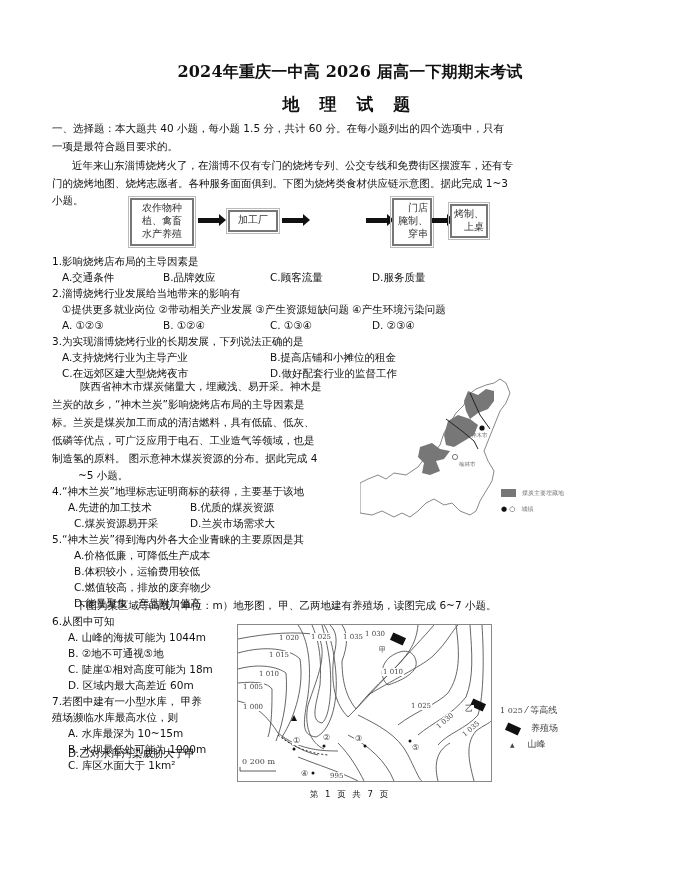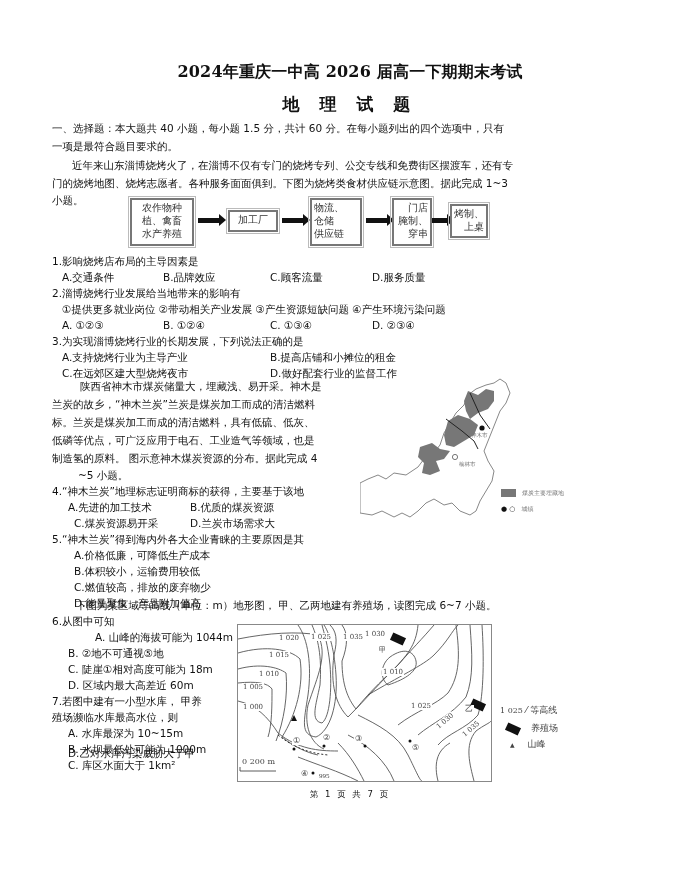--- a/index.html
+++ b/index.html
@@ -59,25 +59,20 @@
   <div class="fbox" style="left:0;top:2px;width:56px;height:42px;">
     <div>农作物种</div>
     <div>植、禽畜</div>
     <div>水产养殖</div>
   </div>
   <div class="farrow" style="left:68px;"></div>
   <div class="fbox" style="left:98px;top:14px;width:42px;height:16px;">
     <div>加工厂</div>
   </div>
   <div class="farrow" style="left:152px;"></div>
-  <div class="fbox" style="left:180px;top:2px;width:44px;height:42px;text-align:left;">
-    <div>物流、</div>
-    <div>仓储</div>
-    <div>供应链</div>
-  </div>
   <div class="farrow" style="left:236px;"></div>
   <div class="fbox" style="left:262px;top:2px;width:32px;height:42px;text-align:right;">
     <div>门店</div>
     <div>腌制、</div>
     <div>穿串</div>
   </div>
   <div class="farrow" style="left:302px;width:16px;"></div>
   <div class="fbox" style="left:320px;top:8px;width:30px;height:28px;text-align:right;">
     <div>烤制、</div>
     <div>上桌</div>
@@ -97,21 +92,21 @@
 <div class="abs line" style="left:270px;top:316px;">C. ①③④</div>
 <div class="abs line" style="left:372px;top:316px;">D. ②③④</div>
 
 <div class="abs line" style="left:52px;top:332px;">3.为实现淄博烧烤行业的长期发展，下列说法正确的是</div>
 <div class="abs line" style="left:62px;top:348px;">A.支持烧烤行业为主导产业</div>
 <div class="abs line" style="left:270px;top:348px;">B.提高店铺和小摊位的租金</div>
 <div class="abs line" style="left:62px;top:364px;">C.在远郊区建大型烧烤夜市</div>
 <div class="abs line" style="left:270px;top:364px;">D.做好配套行业的监督工作</div>
 
 <div class="abs line" style="left:80px;top:377px;">陕西省神木市煤炭储量大，埋藏浅、易开采。神木是</div>
-<div class="abs line" style="left:52px;top:395px;">兰炭的故乡，“神木兰炭”兰炭是煤炭加工而成的清洁燃料</div>
+<div class="abs line" style="left:52px;top:395px;">兰炭的故乡，“神木兰炭”影响烧烤店布局的主导因素是</div>
 <div class="abs line" style="left:52px;top:413px;">标。兰炭是煤炭加工而成的清洁燃料，具有低硫、低灰、</div>
 <div class="abs line" style="left:52px;top:431px;">低磷等优点，可广泛应用于电石、工业造气等领域，也是</div>
 <div class="abs line" style="left:52px;top:449px;">制造氢的原料。 图示意神木煤炭资源的分布。据此完成 4</div>
 <div class="abs line" style="left:52px;top:466px;margin-left:26px;">~5 小题。</div>
 
 <div class="abs line" style="left:52px;top:482px;">4.“神木兰炭”地理标志证明商标的获得，主要基于该地</div>
 <div class="abs line" style="left:68px;top:498px;">A.先进的加工技术</div>
 <div class="abs line" style="left:190px;top:498px;">B.优质的煤炭资源</div>
 <div class="abs line" style="left:74px;top:514px;">C.煤炭资源易开采</div>
 <div class="abs line" style="left:190px;top:514px;">D.兰炭市场需求大</div>
@@ -140,21 +135,21 @@
   </div>
   <div class="legend1" style="left:141px;top:130px;">
     <span style="color:#111;font-size:7px;">● ○</span>
     <span style="margin-left:4px;">城镇</span>
   </div>
 </div>
 
 <div class="abs line" style="left:76px;top:596px;">下图为某区域等高线（单位：m）地形图，  甲、乙两地建有养殖场，读图完成  6~7 小题。</div>
 
 <div class="abs line" style="left:52px;top:612px;">6.从图中可知</div>
-<div class="abs line" style="left:68px;top:628px;margin-left:27px;">A.  山峰的海拔可能为  1044m</div>
+<div class="abs line" style="left:68px;top:628px;">A.  山峰的海拔可能为  1044m</div>
 <div class="abs line" style="left:68px;top:644px;">B.  ②地不可通视⑤地</div>
 <div class="abs line" style="left:68px;top:660px;">C.  陡崖①相对高度可能为  18m</div>
 <div class="abs line" style="left:68px;top:676px;">D.  区域内最大高差近  60m</div>
 
 <div class="abs line" style="left:52px;top:692px;">7.若图中建有一小型水库，  甲养</div>
 <div class="abs line" style="left:52px;top:708px;">殖场濒临水库最高水位，则</div>
 <div class="abs line" style="left:68px;top:724px;">A.  水库最深为 10~15m</div>
 <div class="abs line" style="left:68px;top:740px;">B.  水坝最低处可能为  1000m</div>
 <div class="abs line" style="left:68px;top:756px;">C.  库区水面大于  1km²</div>
 <div class="abs line" style="left:68px;top:744px;">D.乙对水库污染威胁大于甲</div>
@@ -200,21 +195,21 @@
   <div class="clabel" style="left:104px;top:8px;">1 035</div>
   <div class="clabel" style="left:126px;top:5px;">1 030</div>
   <div class="clabel" style="left:30px;top:26px;">1 015</div>
   <div class="clabel" style="left:20px;top:45px;">1 010</div>
   <div class="clabel" style="left:4px;top:58px;">1 005</div>
   <div class="clabel" style="left:4px;top:78px;">1 000</div>
   <div class="clabel" style="left:144px;top:43px;">1 010</div>
   <div class="clabel" style="left:172px;top:77px;">1 025</div>
   <div class="clabel" style="left:196px;top:92px;transform:rotate(-40deg);">1 030</div>
   <div class="clabel" style="left:222px;top:100px;transform:rotate(-40deg);">1 035</div>
-  <div class="clabel" style="left:80px;top:147px;font-family:Liberation Serif, serif;">995</div>
+  <div class="clabel" style="left:91px;top:147px;">995</div>
   <div class="clabel" style="left:140px;top:21px;font-size:7px;">甲</div>
   <div class="clabel" style="left:226px;top:80px;font-size:8px;">乙</div>
   <div class="clabel" style="left:54px;top:112px;font-size:8px;">①</div>
   <div class="clabel" style="left:84px;top:109px;font-size:8px;">②</div>
   <div class="clabel" style="left:116px;top:110px;font-size:8px;">③</div>
   <div class="clabel" style="left:62px;top:145px;font-size:8px;">④</div>
   <div class="clabel" style="left:173px;top:119px;font-size:8px;">⑤</div>
   <div class="clabel" style="left:3px;top:133px;font-size:8px;">0   200 m</div>
 </div>
 

